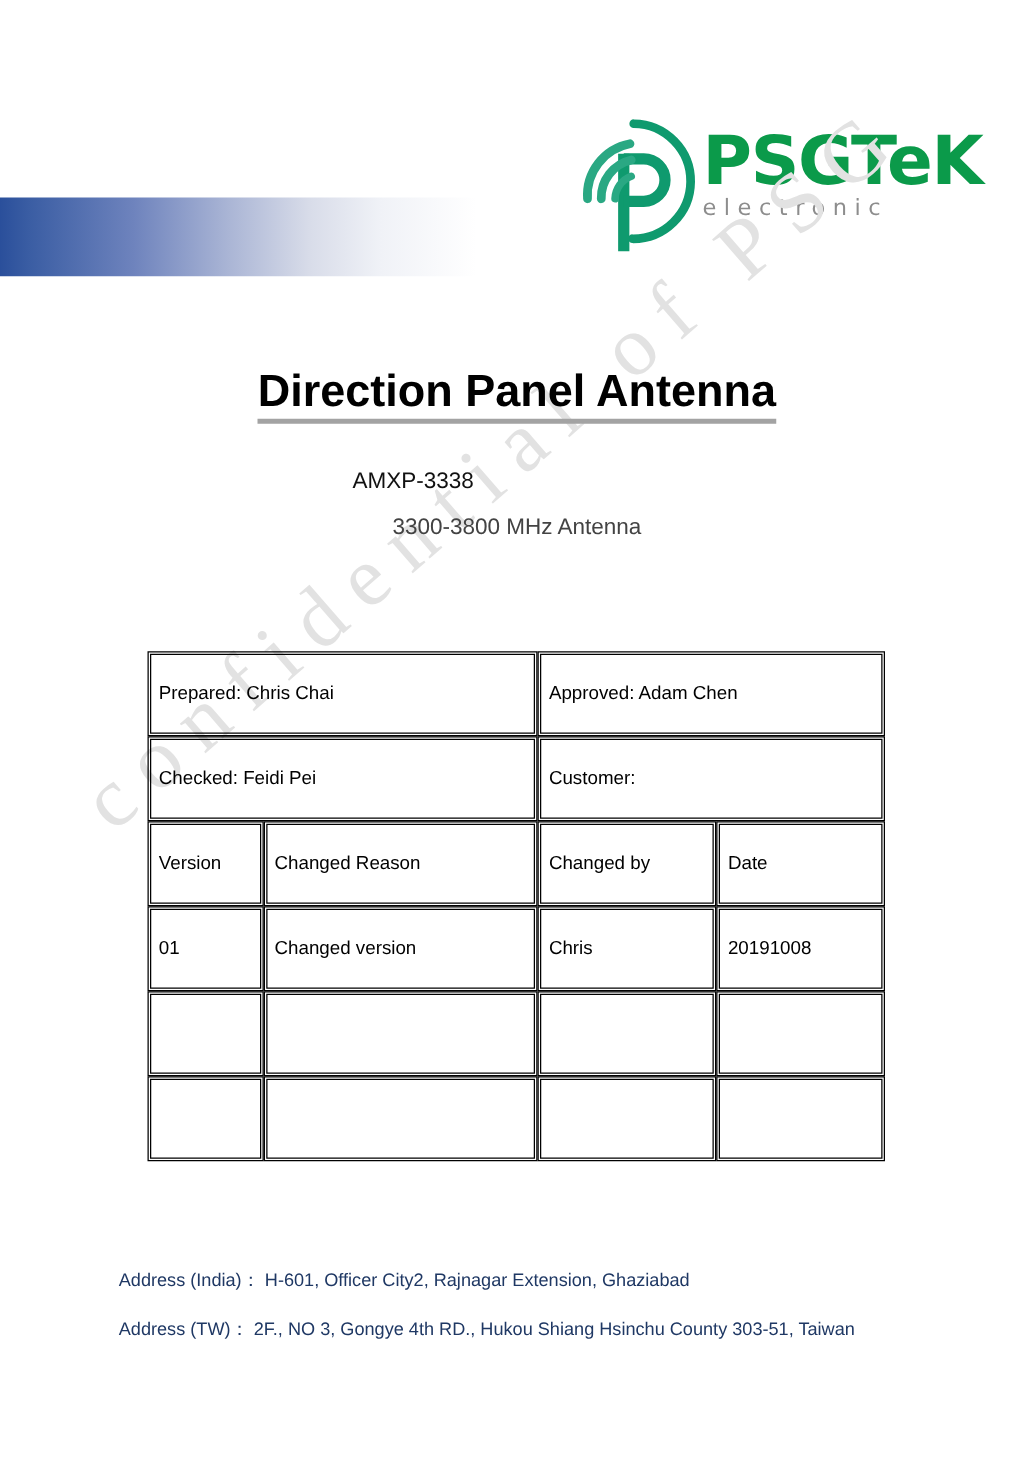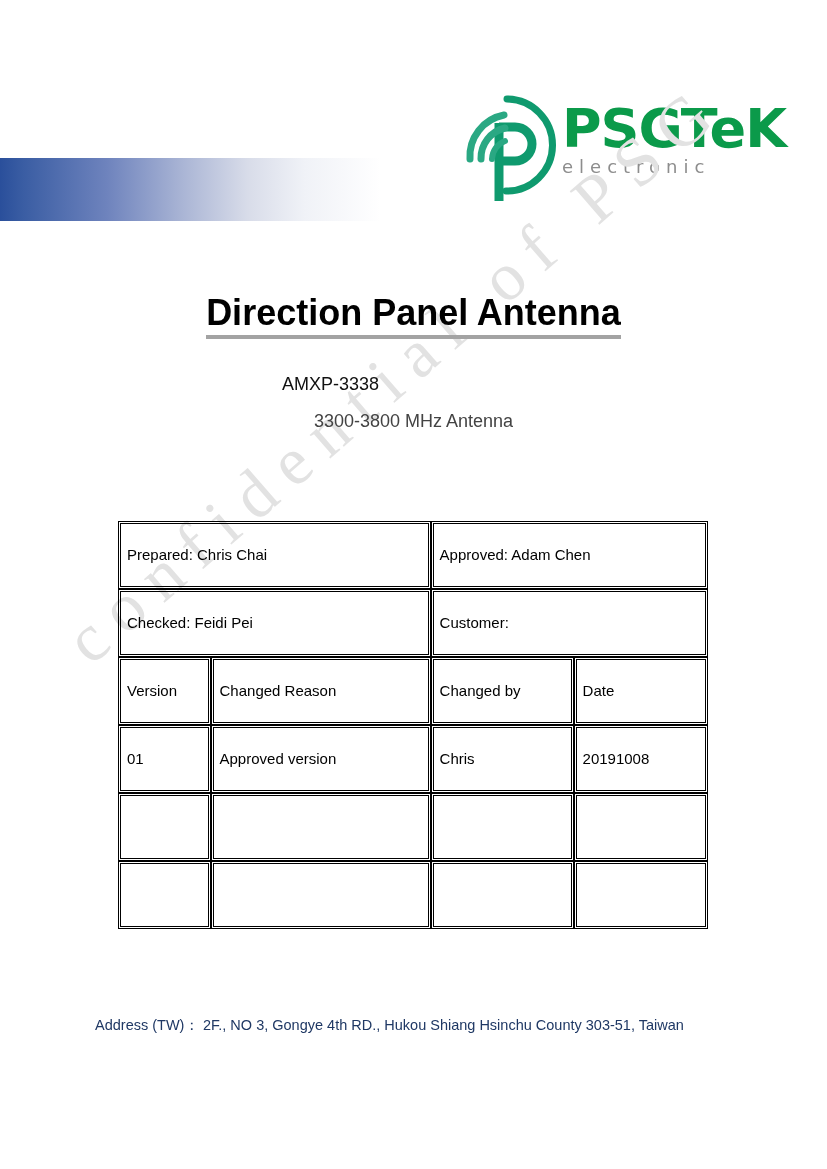--- a/index.html
+++ b/index.html
@@ -229,38 +229,39 @@
       <td class="c-right" colspan="2">Customer:</td>
     </tr>
     <tr>
       <td class="c-version">Version</td>
       <td class="c-reason">Changed Reason</td>
       <td class="c-changer">Changed by</td>
       <td class="c-date">Date</td>
     </tr>
     <tr>
       <td class="c-version">01</td>
-      <td class="c-reason">Approved version</td>
+      <td class="c-reason">Changed version</td>
       <td class="c-changer">Chris</td>
       <td class="c-date">20191008</td>
     </tr>
     <tr>
       <td class="c-version empty"></td>
       <td class="c-reason empty"></td>
       <td class="c-changer empty"></td>
       <td class="c-date empty"></td>
     </tr>
     <tr>
       <td class="c-version empty"></td>
       <td class="c-reason empty"></td>
       <td class="c-changer empty"></td>
       <td class="c-date empty"></td>
     </tr>
   </tbody>
 </table>
 
 <div id="footer-block">
+  <div class="footer-line">Address (India)：  H-601, Officer City2, Rajnagar Extension, Ghaziabad</div>
   <div class="footer-line">Address (TW)：  2F., NO 3, Gongye 4th RD., Hukou Shiang Hsinchu County 303-51, Taiwan</div>
 </div>
 
 <div id="watermark-layer">
   <div id="watermark-text">confidential of PSG</div>
 </div>
 
 </body></html>

